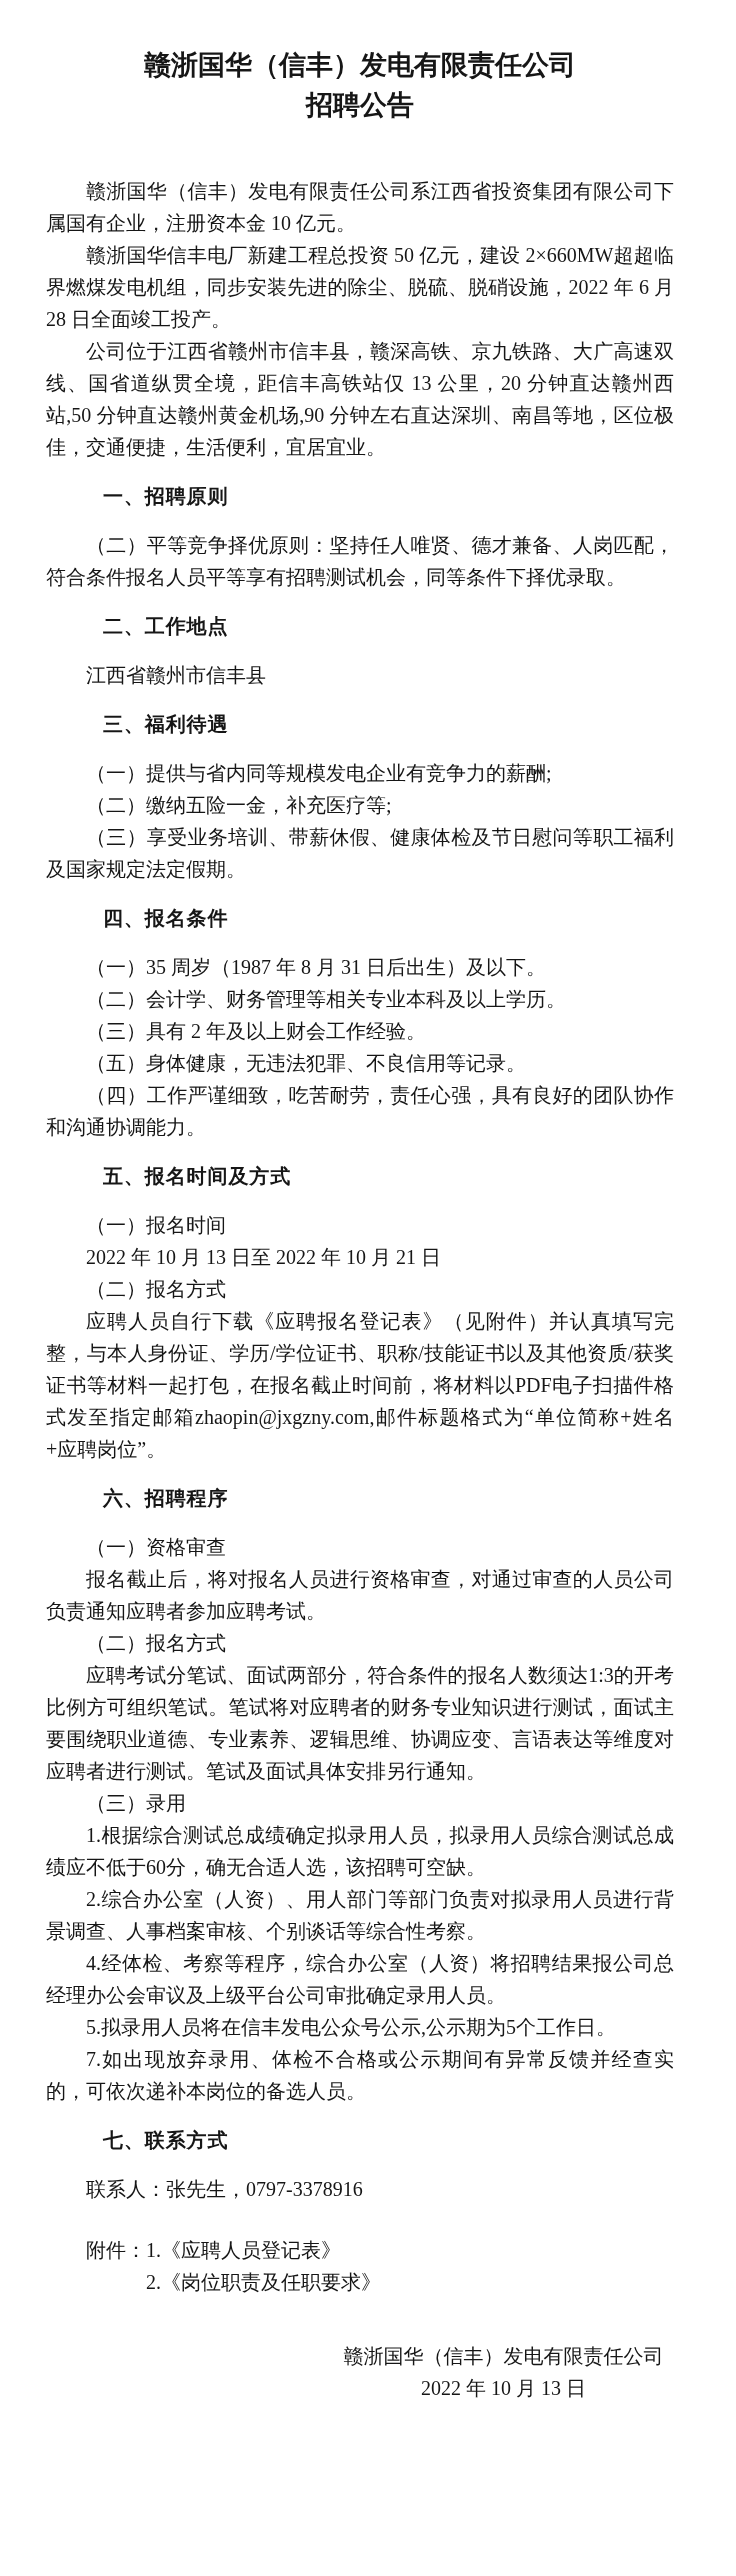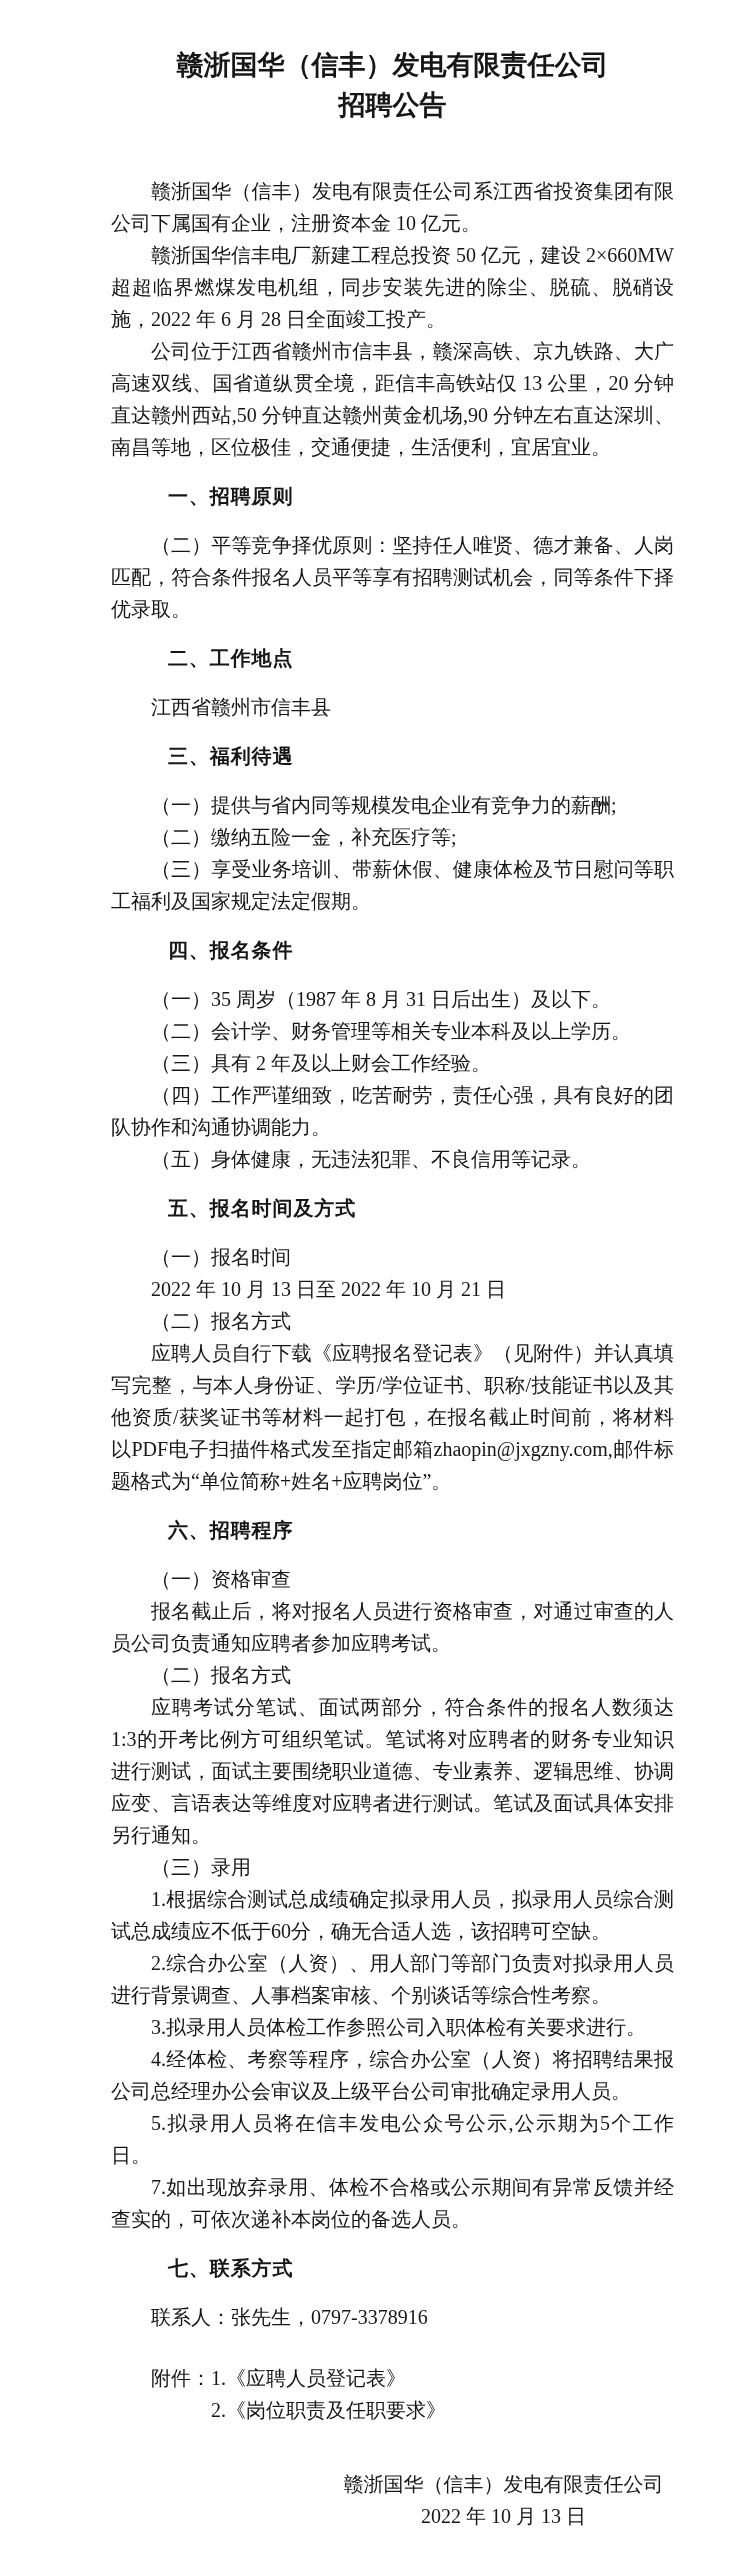--- a/index.html
+++ b/index.html
@@ -3,21 +3,21 @@
 <meta charset="utf-8">
 <style>
   html, body { margin: 0; padding: 0; background: #ffffff; }
   .page {
     position: relative;
     width: 736px;
     min-height: 2576px;
     box-sizing: border-box;
     background: #ffffff;
     color: #161616;
-    padding: 45px 62px 35px 111px;
+    padding: 45px 62px 35px 46px;
     font-family: "Liberation Serif", "DejaVu Serif", serif;
     font-size: 20px;
     line-height: 32px;
     text-align: justify;
   }
   .doc-title {
     text-align: center;
     font-weight: bold;
     font-size: 27px;
     line-height: 40px;
@@ -68,38 +68,37 @@
 
   <p class="sec-heading">三、福利待遇</p>
   <p class="para">（一）提供与省内同等规模发电企业有竞争力的薪酬;</p>
   <p class="para">（二）缴纳五险一金，补充医疗等;</p>
   <p class="para">（三）享受业务培训、带薪休假、健康体检及节日慰问等职工福利及国家规定法定假期。</p>
 
   <p class="sec-heading">四、报名条件</p>
   <p class="para">（一）35 周岁（1987 年 8 月 31 日后出生）及以下。</p>
   <p class="para">（二）会计学、财务管理等相关专业本科及以上学历。</p>
   <p class="para">（三）具有 2 年及以上财会工作经验。</p>
+  <p class="para">（五）身体健康，无违法犯罪、不良信用等记录。</p>
   <p class="para">（四）工作严谨细致，吃苦耐劳，责任心强，具有良好的团队协作和沟通协调能力。</p>
-  <p class="para">（五）身体健康，无违法犯罪、不良信用等记录。</p>
 
   <p class="sec-heading">五、报名时间及方式</p>
   <p class="para">（一）报名时间</p>
   <p class="para">2022 年 10 月 13 日至 2022 年 10 月 21 日</p>
   <p class="para">（二）报名方式</p>
   <p class="para">应聘人员自行下载《应聘报名登记表》（见附件）并认真填写完整，与本人身份证、学历/学位证书、职称/技能证书以及其他资质/获奖证书等材料一起打包，在报名截止时间前，将材料以PDF电子扫描件格式发至指定邮箱zhaopin@jxgzny.com,邮件标题格式为“单位简称+姓名+应聘岗位”。</p>
 
   <p class="sec-heading">六、招聘程序</p>
   <p class="para">（一）资格审查</p>
   <p class="para">报名截止后，将对报名人员进行资格审查，对通过审查的人员公司负责通知应聘者参加应聘考试。</p>
   <p class="para">（二）报名方式</p>
   <p class="para">应聘考试分笔试、面试两部分，符合条件的报名人数须达1:3的开考比例方可组织笔试。笔试将对应聘者的财务专业知识进行测试，面试主要围绕职业道德、专业素养、逻辑思维、协调应变、言语表达等维度对应聘者进行测试。笔试及面试具体安排另行通知。</p>
   <p class="para">（三）录用</p>
   <p class="para">1.根据综合测试总成绩确定拟录用人员，拟录用人员综合测试总成绩应不低于60分，确无合适人选，该招聘可空缺。</p>
   <p class="para">2.综合办公室（人资）、用人部门等部门负责对拟录用人员进行背景调查、人事档案审核、个别谈话等综合性考察。</p>
-  <p class="para">3.拟录用人员体检工作参照公司入职体检有关要求进行。</p>
   <p class="para">4.经体检、考察等程序，综合办公室（人资）将招聘结果报公司总经理办公会审议及上级平台公司审批确定录用人员。</p>
   <p class="para">5.拟录用人员将在信丰发电公众号公示,公示期为5个工作日。</p>
   <p class="para">7.如出现放弃录用、体检不合格或公示期间有异常反馈并经查实的，可依次递补本岗位的备选人员。</p>
 
   <p class="sec-heading">七、联系方式</p>
   <p class="para">联系人：张先生，0797-3378916</p>
 
   <div class="attach-block">
     <p class="para"><span>附件：</span><span>1.《应聘人员登记表》</span></p>
     <p class="para attach-line2">2.《岗位职责及任职要求》</p>

